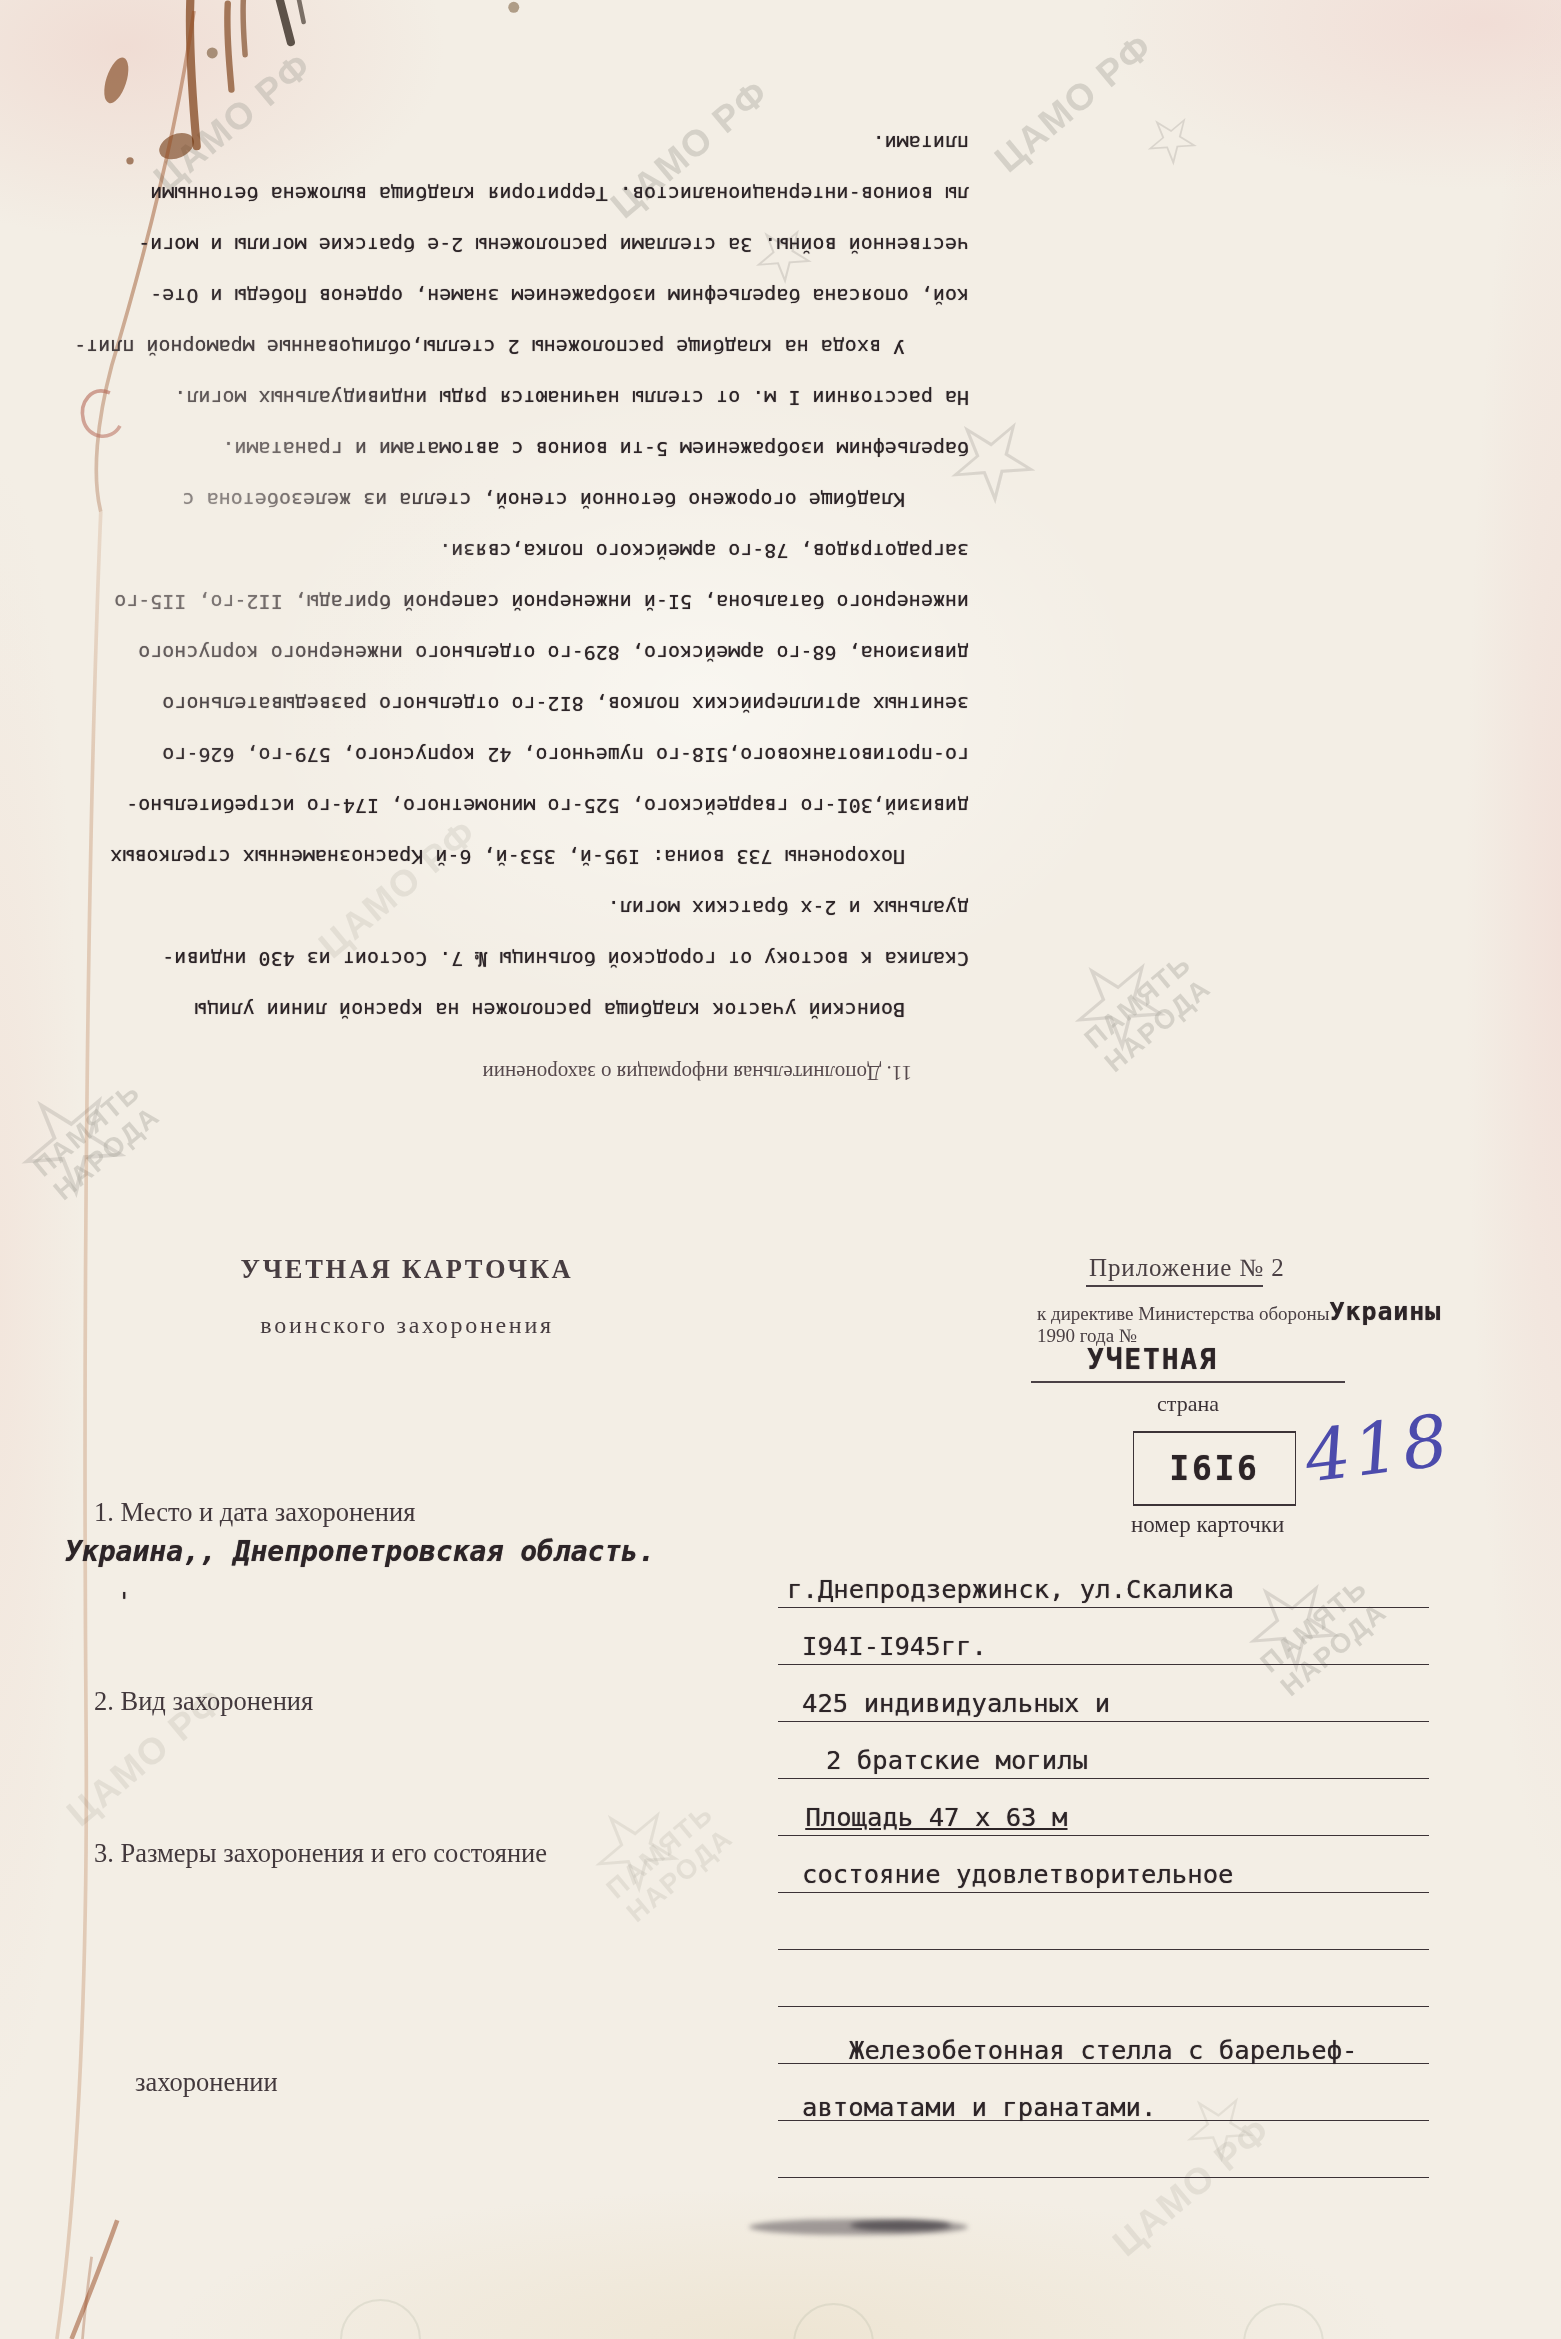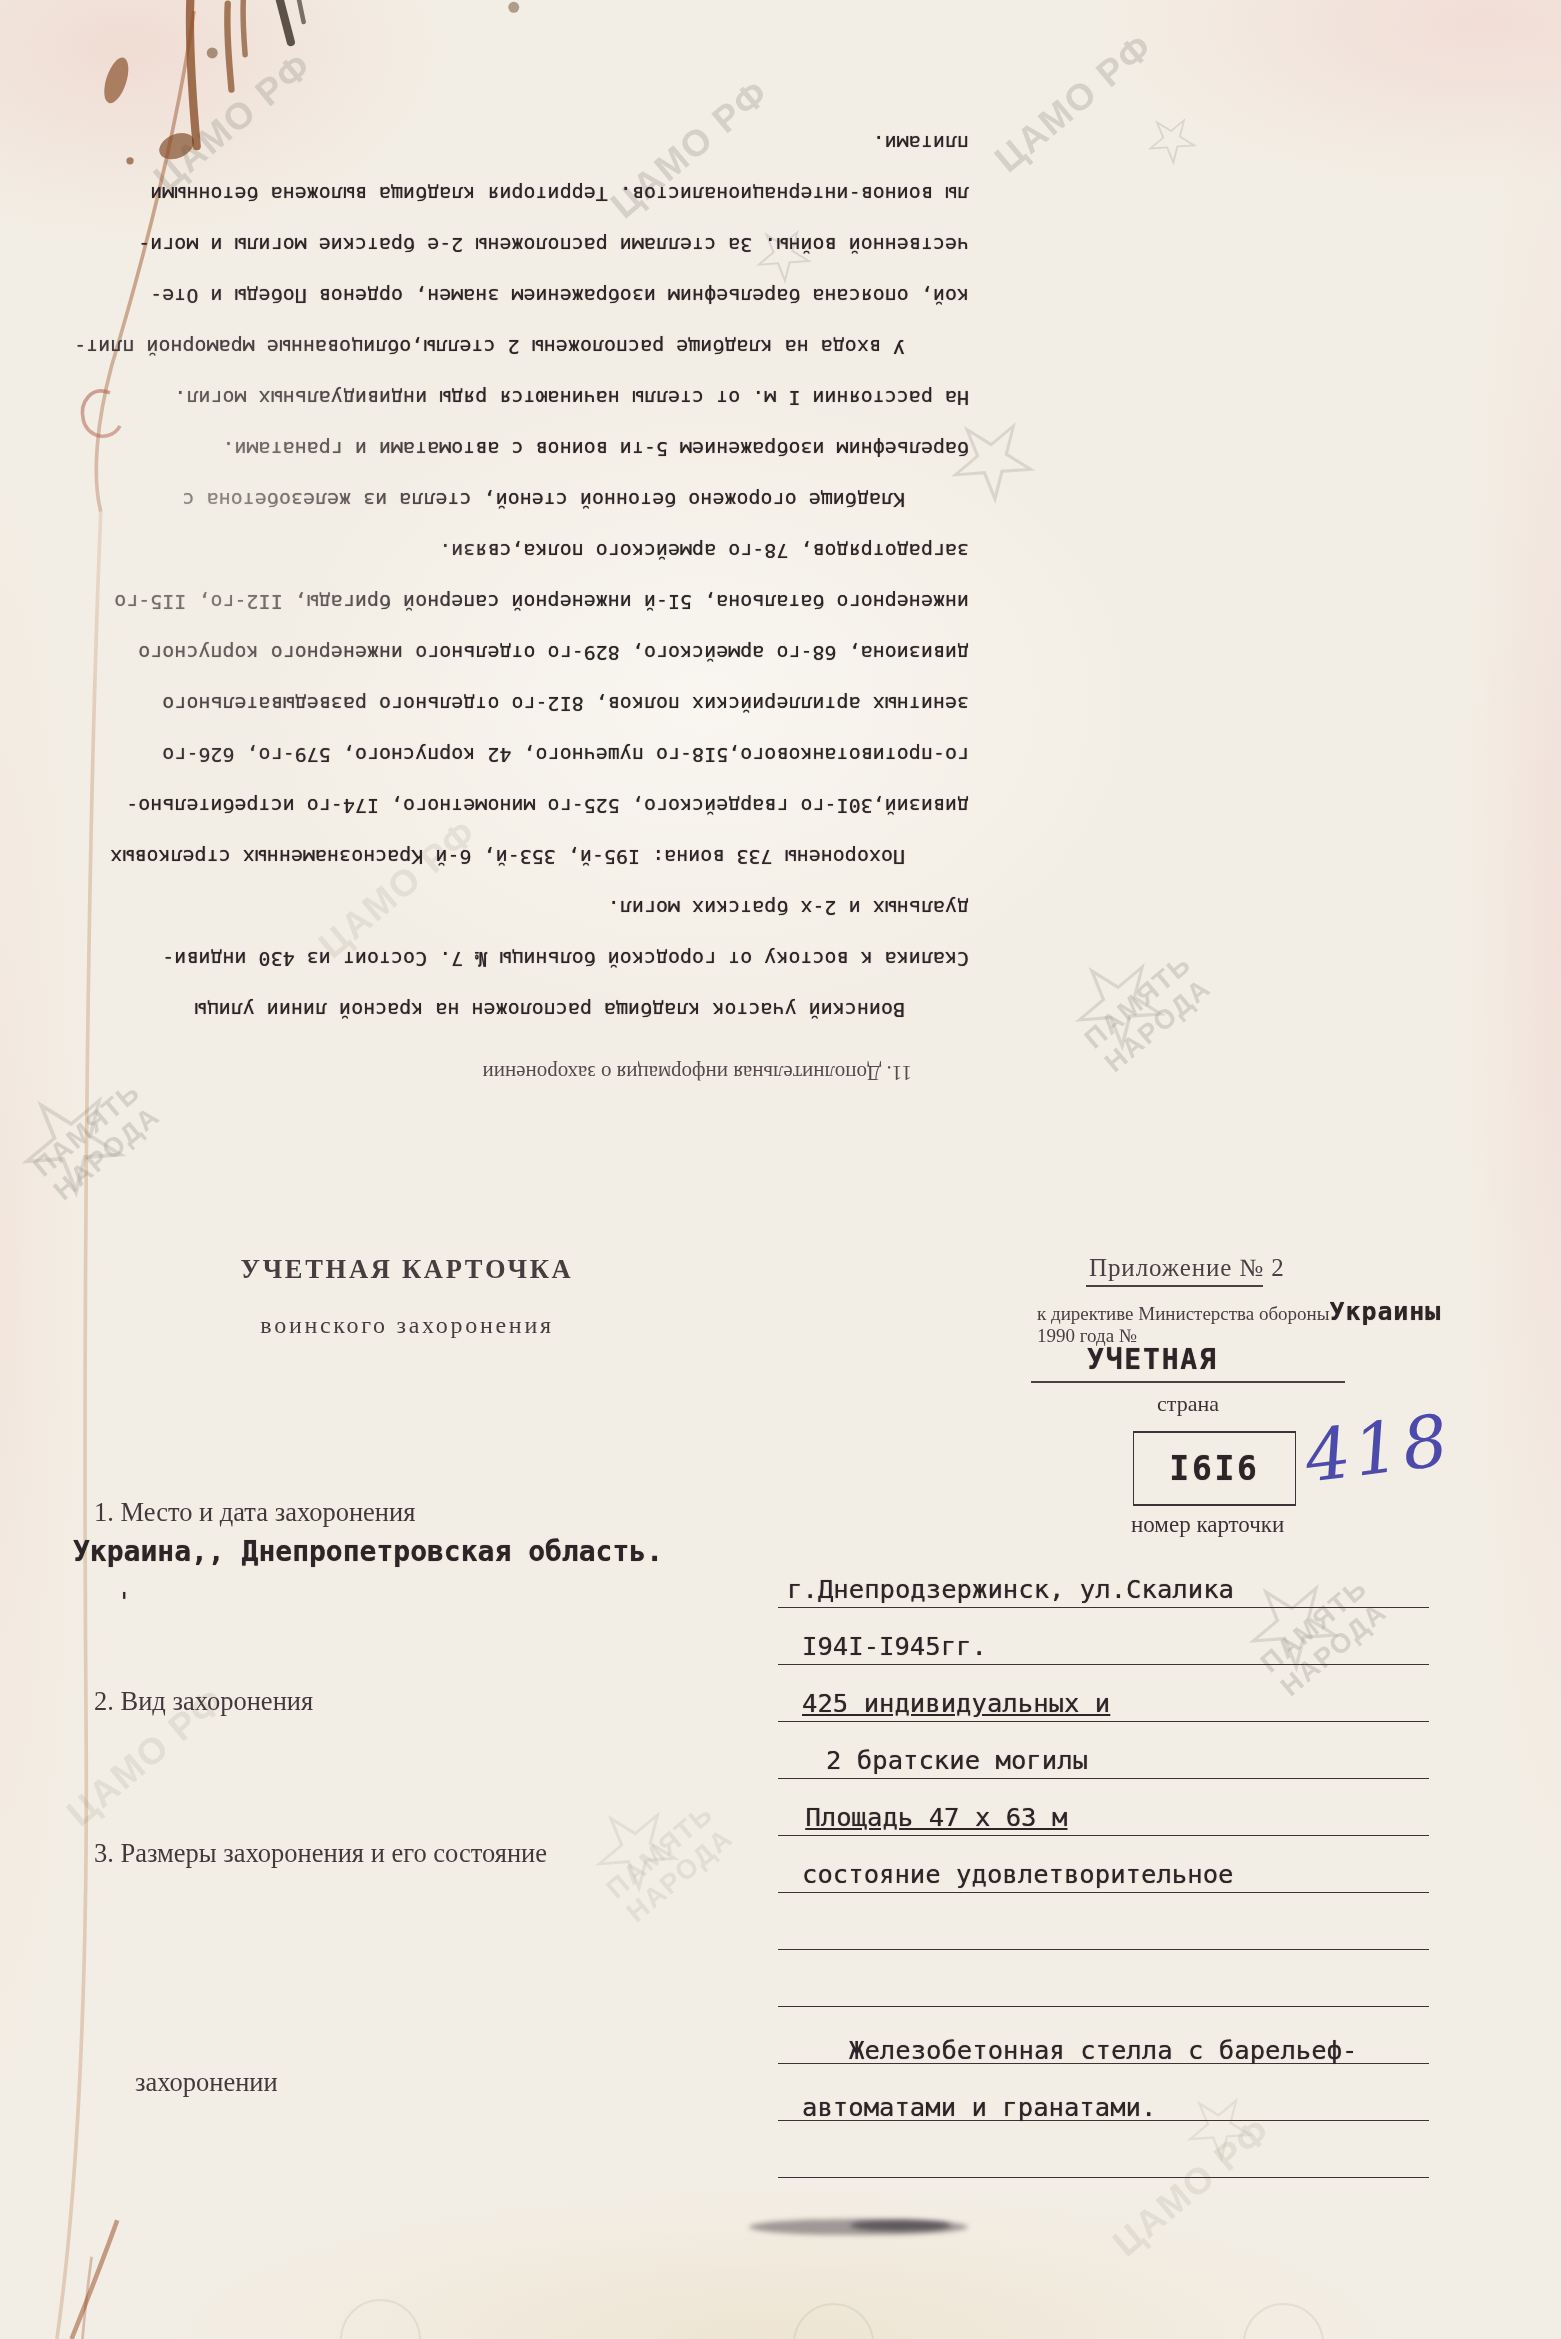--- a/index.html
+++ b/index.html
@@ -61,33 +61,33 @@
   .country-caption{position:absolute;left:1031px;top:1391px;width:314px;text-align:center;font-size:22px;}
   .num-box{position:absolute;left:1133px;top:1431px;width:161px;height:71px;
     border:2.7px solid #3c3337;border-left-width:1.8px;border-right-width:1.8px;
     display:flex;align-items:center;justify-content:center;}
   .num-box span{font-size:33px;font-weight:700;letter-spacing:2.7px;}
   .handwritten{position:absolute;left:1305px;top:1407px;font-family:"DejaVu Serif", serif;
     font-style:italic;font-size:71px;color:#4c4bac;transform:rotate(-7deg);letter-spacing:3.7px;}
   .num-caption{position:absolute;left:1131px;top:1512px;font-size:23px;}
   .field-label{position:absolute;font-size:26.5px;color:#43393d;white-space:nowrap;text-align:right;}
   .f1-label{left:94px;top:1497px;}
-  .f1-value{position:absolute;left:73px;top:1535px;font-size:28px;font-weight:700;white-space:nowrap;}
+  .f1-value{position:absolute;left:65px;top:1535px;font-size:28px;font-weight:700;white-space:nowrap;font-style:italic;}
   .f1-mark{position:absolute;left:117px;top:1588px;font-size:24px;color:#2c2427;}
   .f2-label{left:94px;top:1670px;margin-top:16px;}
   .f3-label{left:94px;top:1838px;}
   .f4-label1{left:94px;top:2027px;}
   .f4-label2{left:135px;top:2067px;}
   
   .entries{position:absolute;left:778px;top:1551px;width:651px;}
   .entry-row{height:56px;border-bottom:1.8px solid #3b3236;display:flex;align-items:flex-end;}
   .entry-row span{font-size:25.6px;white-space:nowrap;margin-bottom:2.7px;}
   .entry-row:nth-child(1) span{padding-left:9.1px;}
   .entry-row:nth-child(2) span{padding-left:24px;}
-  .entry-row:nth-child(3) span{padding-left:24px;text-decoration:underline;}
+  .entry-row:nth-child(3) span{padding-left:24px;}
   .entry-row:nth-child(4) span{padding-left:48px;}
   .entry-row:nth-child(5) span{padding-left:27.4px;text-decoration:underline;}
   .entry-row:nth-child(6) span{padding-left:24px;}
   .entry-row:nth-child(9) span{padding-left:71px;margin-bottom:-1.8px;}
   .entry-row:nth-child(10) span{padding-left:24px;margin-bottom:-1.8px;}
   .entry-row:nth-child(11) span{padding-left:24px;margin-bottom:-1.8px;}
 </style>
 </head>
 <body>
 

